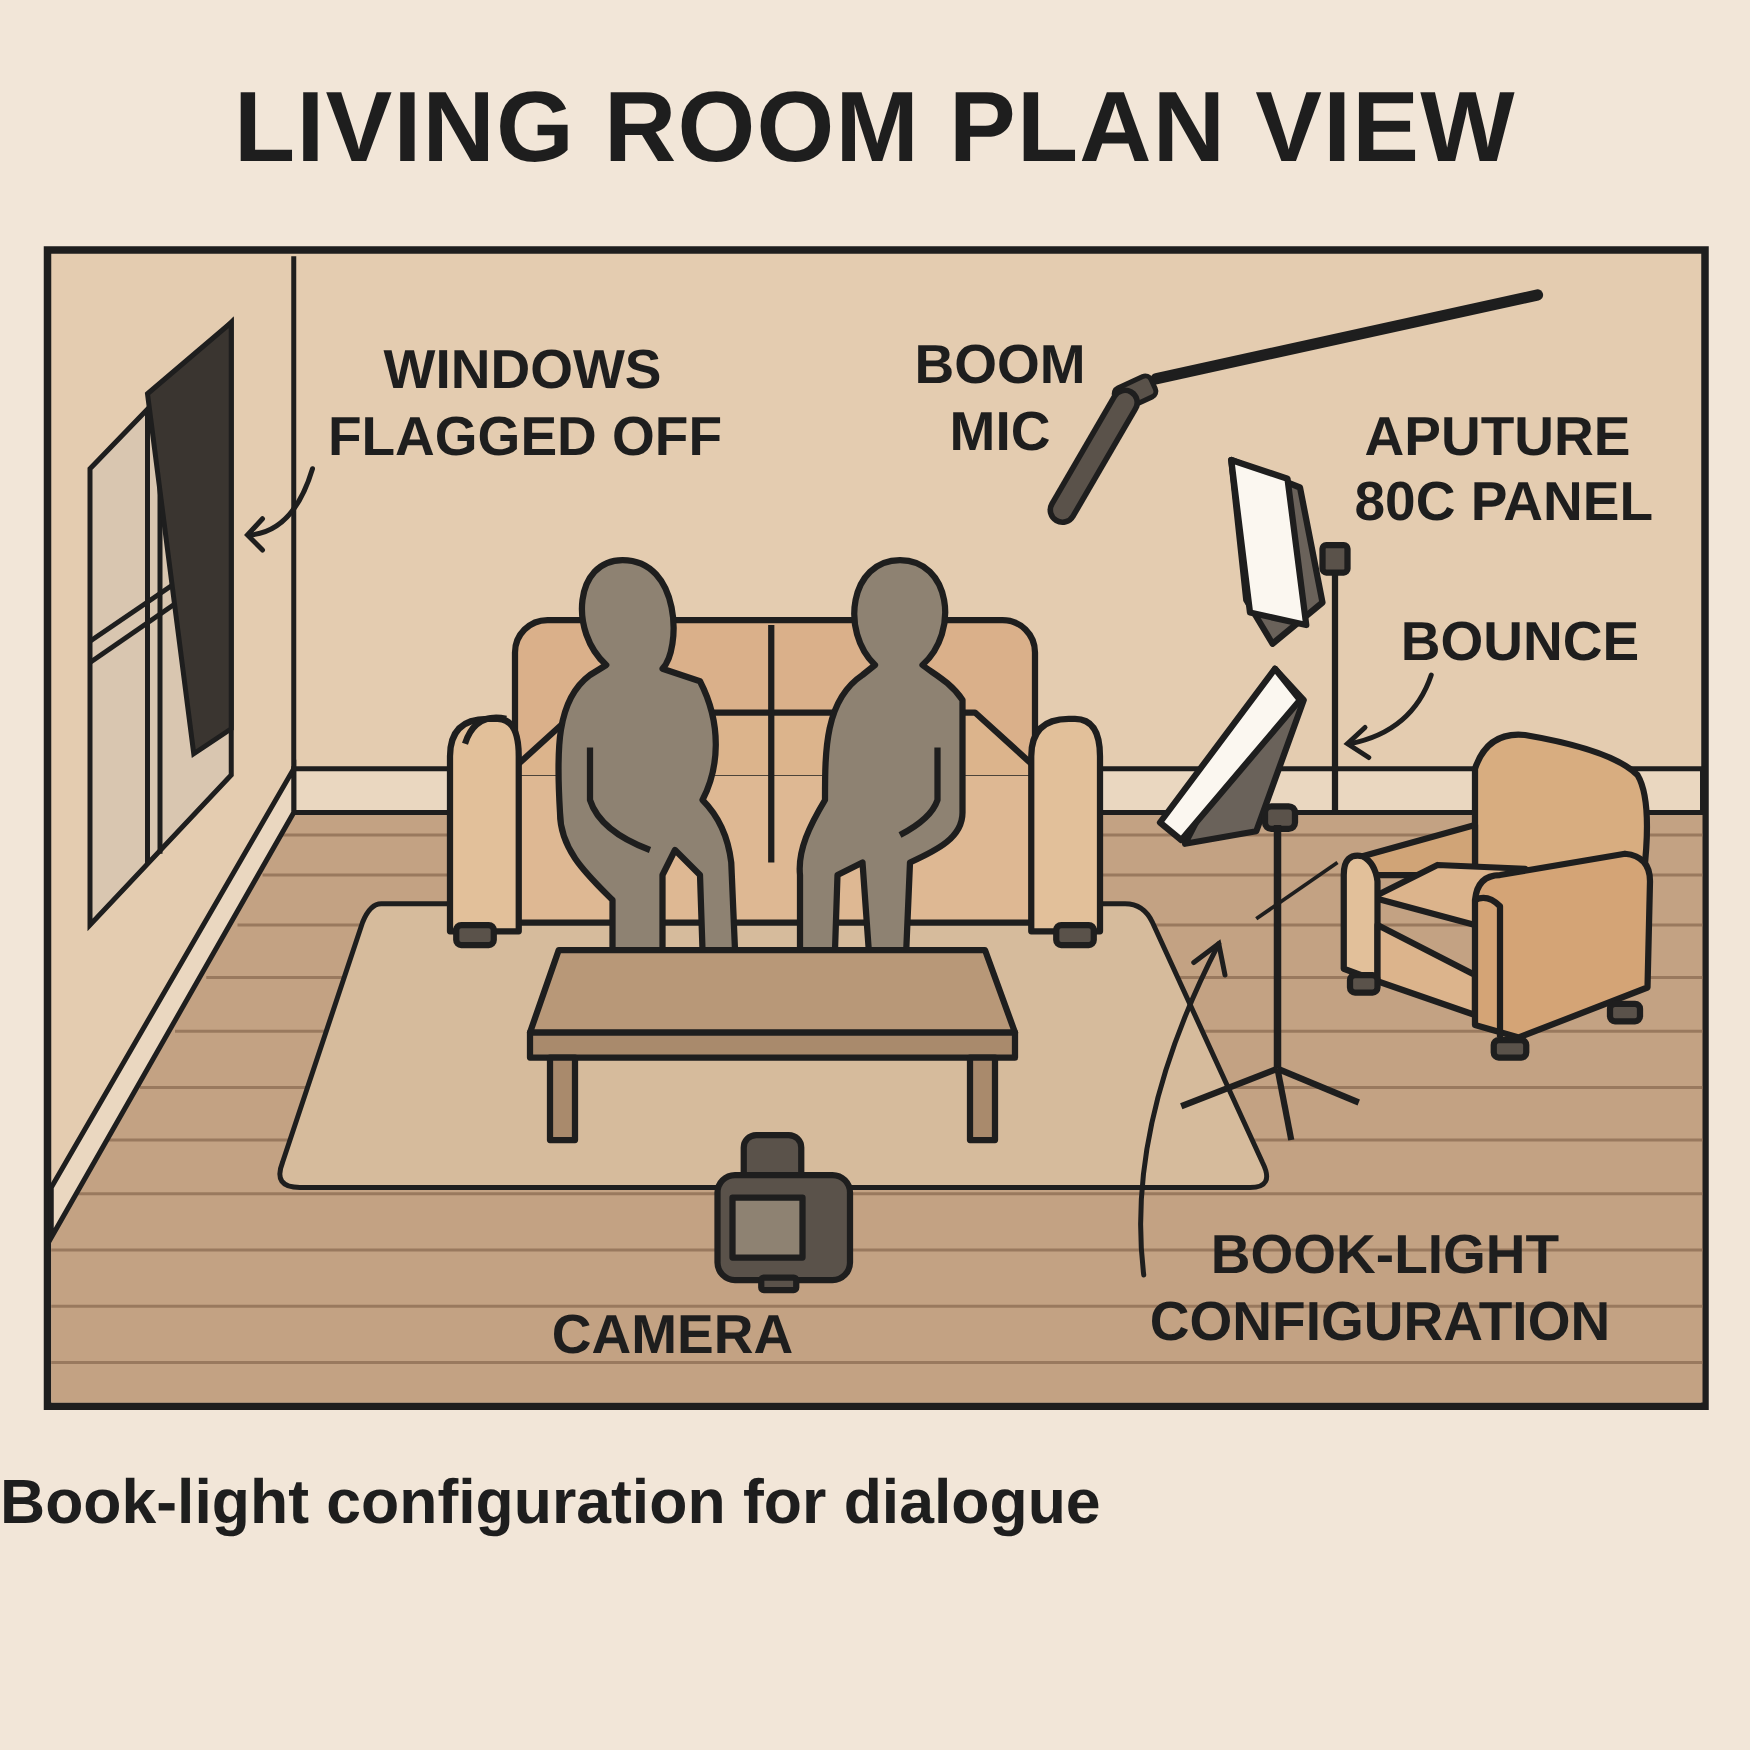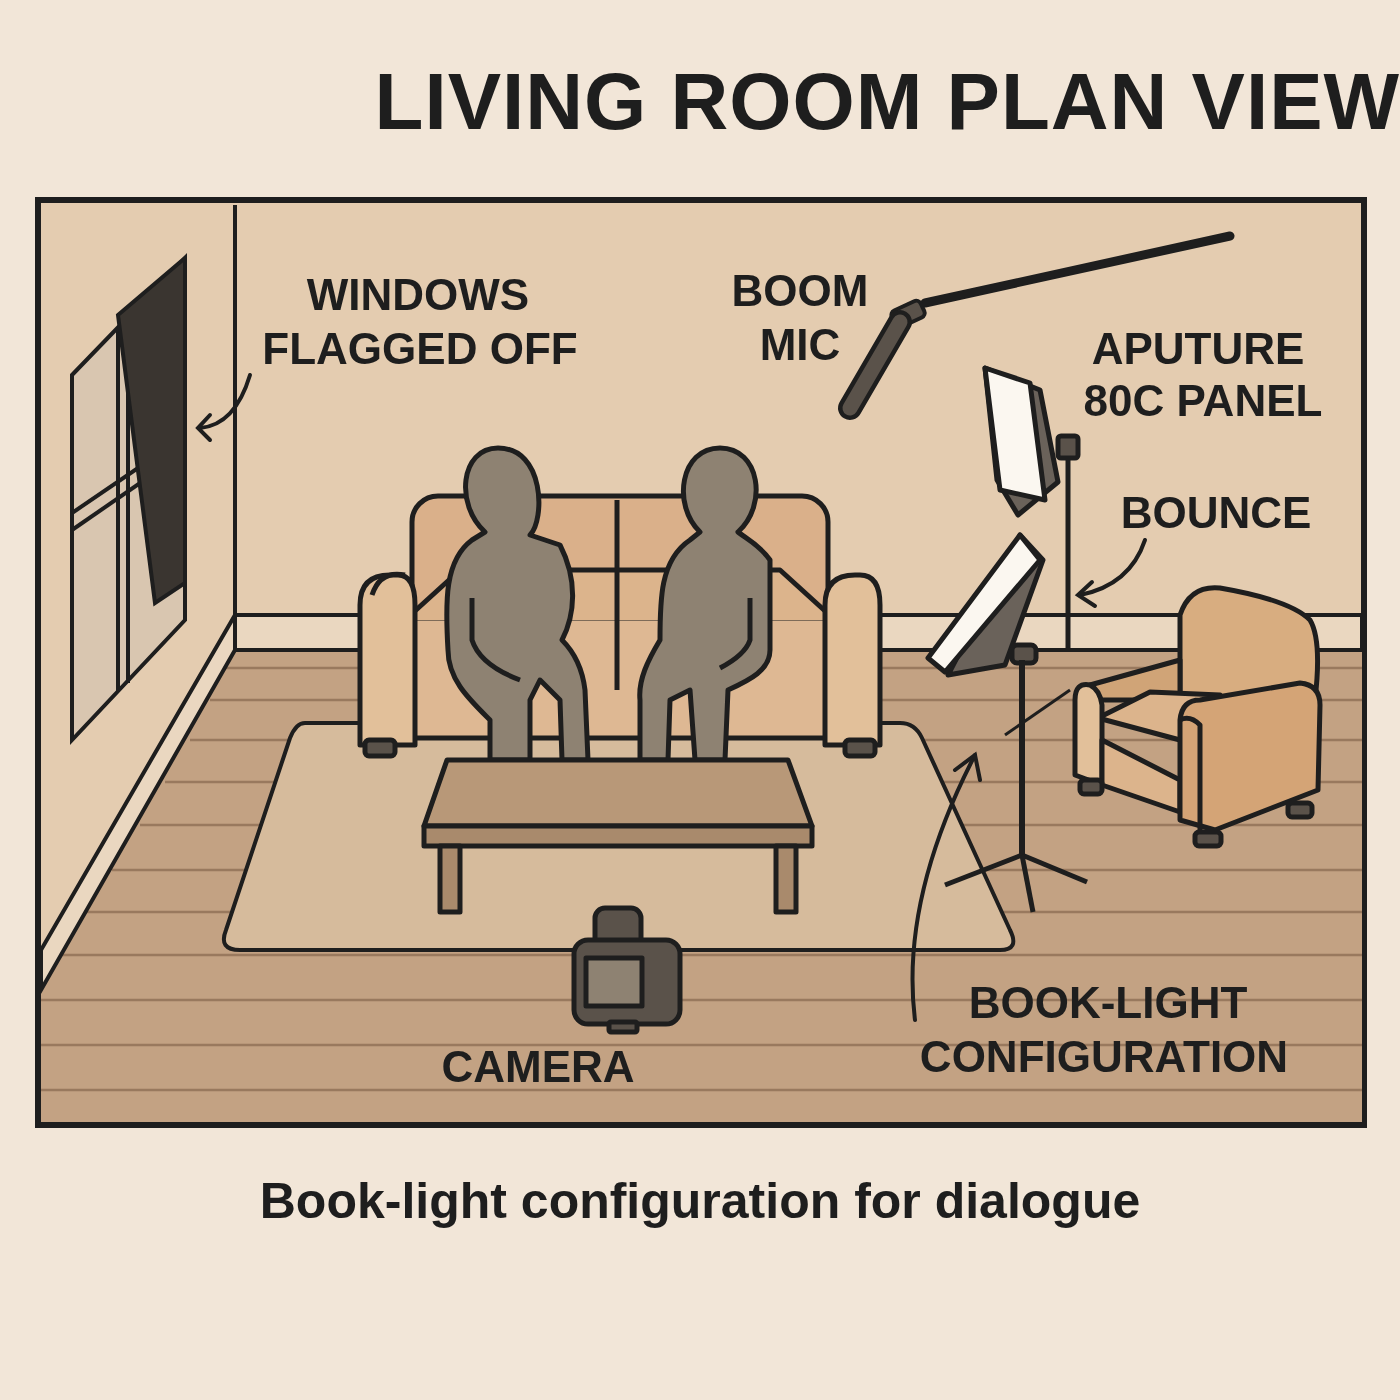--- a/index.html
+++ b/index.html
@@ -5,26 +5,26 @@
     html, body { margin: 0; padding: 0; }
     body {
       width: 1400px; height: 1400px;
       background: #f2e6d8;
       position: relative;
       overflow: hidden;
       font-family: "Liberation Sans", "DejaVu Sans", sans-serif;
     }
     .title {
       position: absolute; left: 0; top: 62px; width: 1400px;
-      text-align: right; font-weight: 700; font-size: 80px;
+      text-align: center; font-weight: 700; font-size: 80px;
       letter-spacing: 1px; color: #1e1e1e; line-height: 1;
     }
     .caption {
       position: absolute; left: 0; top: 1172px; width: 1400px;
-      text-align: center; font-weight: 700; font-size: 50px;
+      text-align: left; font-weight: 700; font-size: 50px;
       color: #1e1e1e; line-height: 1.18;
     }
     .caption .faint { color: #666; font-size: 30px; letter-spacing: 4px; vertical-align: 14px; }
     svg.scene { position: absolute; left: 0; top: 0; }
     .lbl { font-family: "Liberation Sans", "DejaVu Sans", sans-serif; font-weight: 700; fill: #1e1e1e; }
   </style>
 </head>
 <body>
 
 <div class="title">LIVING ROOM PLAN VIEW</div>

